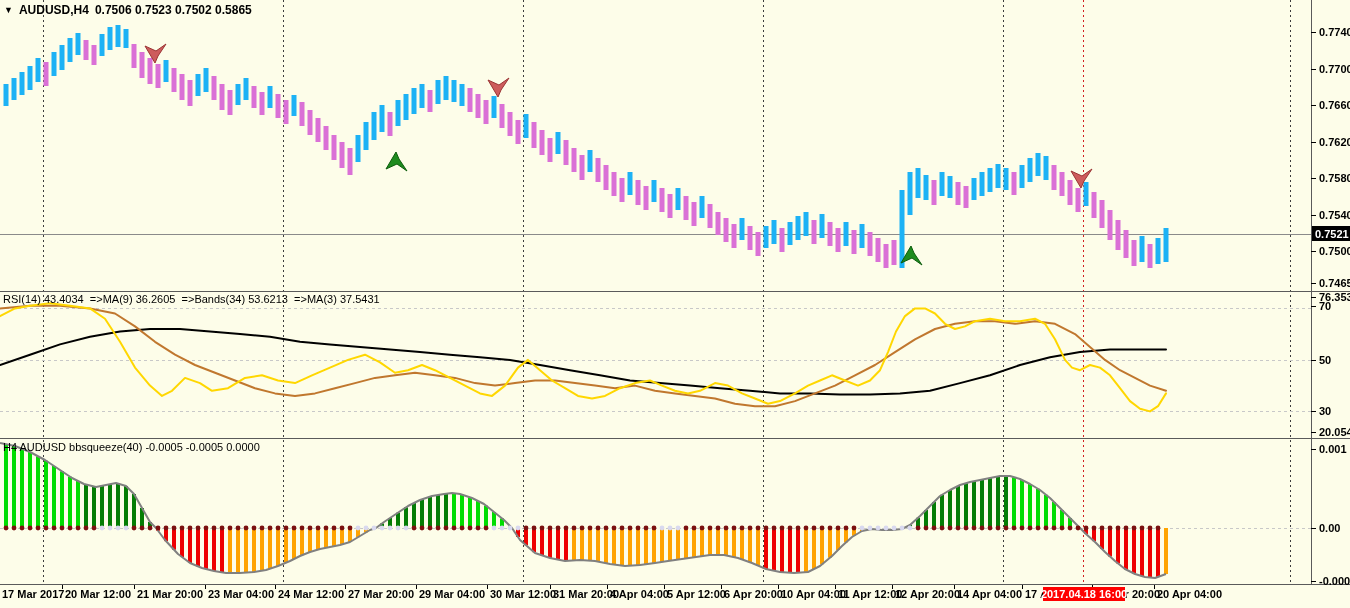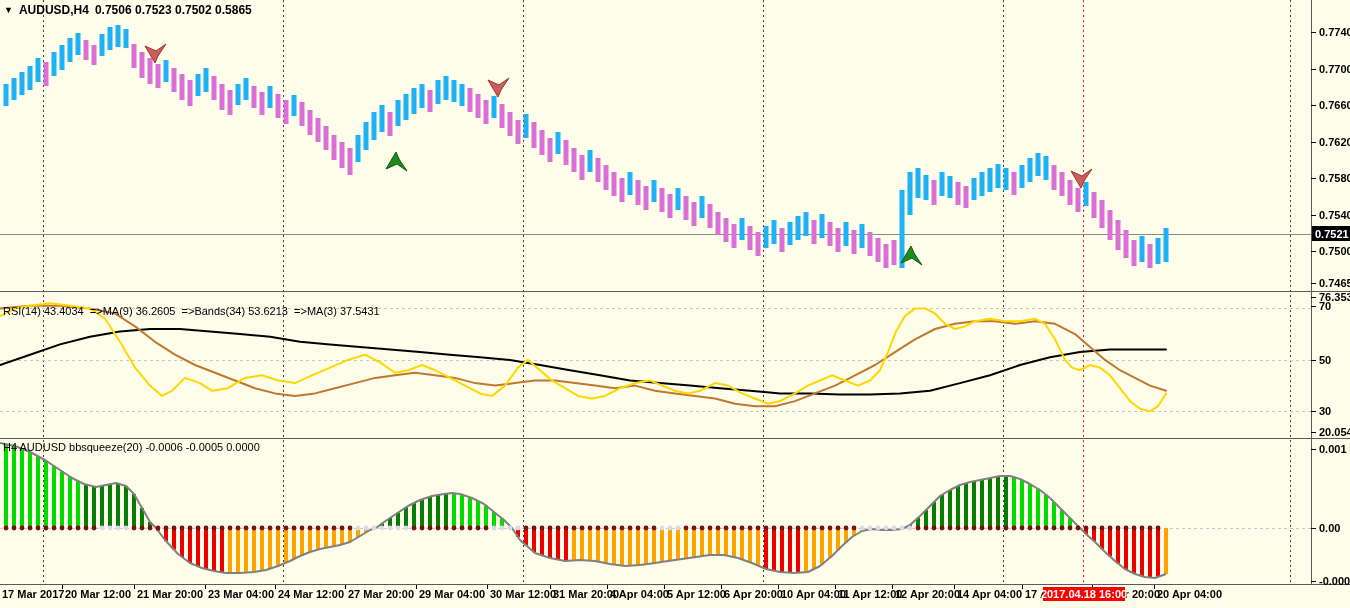--- a/index.html
+++ b/index.html
@@ -2,21 +2,21 @@
 <html><head>
 <meta charset="utf-8">
 <style>
   html,body{margin:0;padding:0;}
   body{font-family:"Liberation Sans",sans-serif;}
   #app{position:relative;width:1350px;height:608px;background:#fdfde9;overflow:hidden;}
   #chart-svg{position:absolute;left:0;top:0;}
   .overlay{position:absolute;color:#000;white-space:pre;}
   #title-bar{left:4px;top:3px;font-size:12px;font-weight:700;display:flex;align-items:center;gap:6px;}
   #symbol-dropdown{font-size:9px;cursor:pointer;}
-  #rsi-label{left:3px;top:293px;font-size:11px;margin-top:12px;}
+  #rsi-label{left:3px;top:293px;font-size:11px;}
   #squeeze-label{left:3px;top:441px;font-size:11px;}
 </style>
 </head>
 <body>
 
 <div id="app">
   <svg id="chart-svg" width="1350" height="608">
       <rect x="0" y="0" width="1350" height="608" fill="#fdfde9"></rect>
       <line x1="43.5" y1="0" x2="43.5" y2="584" stroke="#3c3c3c" stroke-width="1" stroke-dasharray="2,3"></line>
       <line x1="283.5" y1="0" x2="283.5" y2="584" stroke="#3c3c3c" stroke-width="1" stroke-dasharray="2,3"></line>
@@ -560,14 +560,14 @@
         <rect x="1043" y="587" width="82" height="14" fill="#ff0000"></rect>
         <text x="1084" y="598" font-size="11" font-weight="700" fill="#ffffff" text-anchor="middle">2017.04.18 16:00</text>
       </g>
     </svg>
   <div class="overlay" id="title-bar">
     <span id="symbol-dropdown">▼</span>
     <span>AUDUSD,H4</span>
     <span style="font-weight:700;">0.7506 0.7523 0.7502 0.5865</span>
   </div>
   <div class="overlay" id="rsi-label">RSI(14) 43.4034  =&gt;MA(9) 36.2605  =&gt;Bands(34) 53.6213  =&gt;MA(3) 37.5431</div>
-  <div class="overlay" id="squeeze-label">H4 AUDUSD bbsqueeze(20) -0.0006 -0.0005 0.0000</div>
+  <div class="overlay" id="squeeze-label">H4 AUDUSD bbsqueeze(40) -0.0005 -0.0005 0.0000</div>
 </div>
 
 </body></html>

